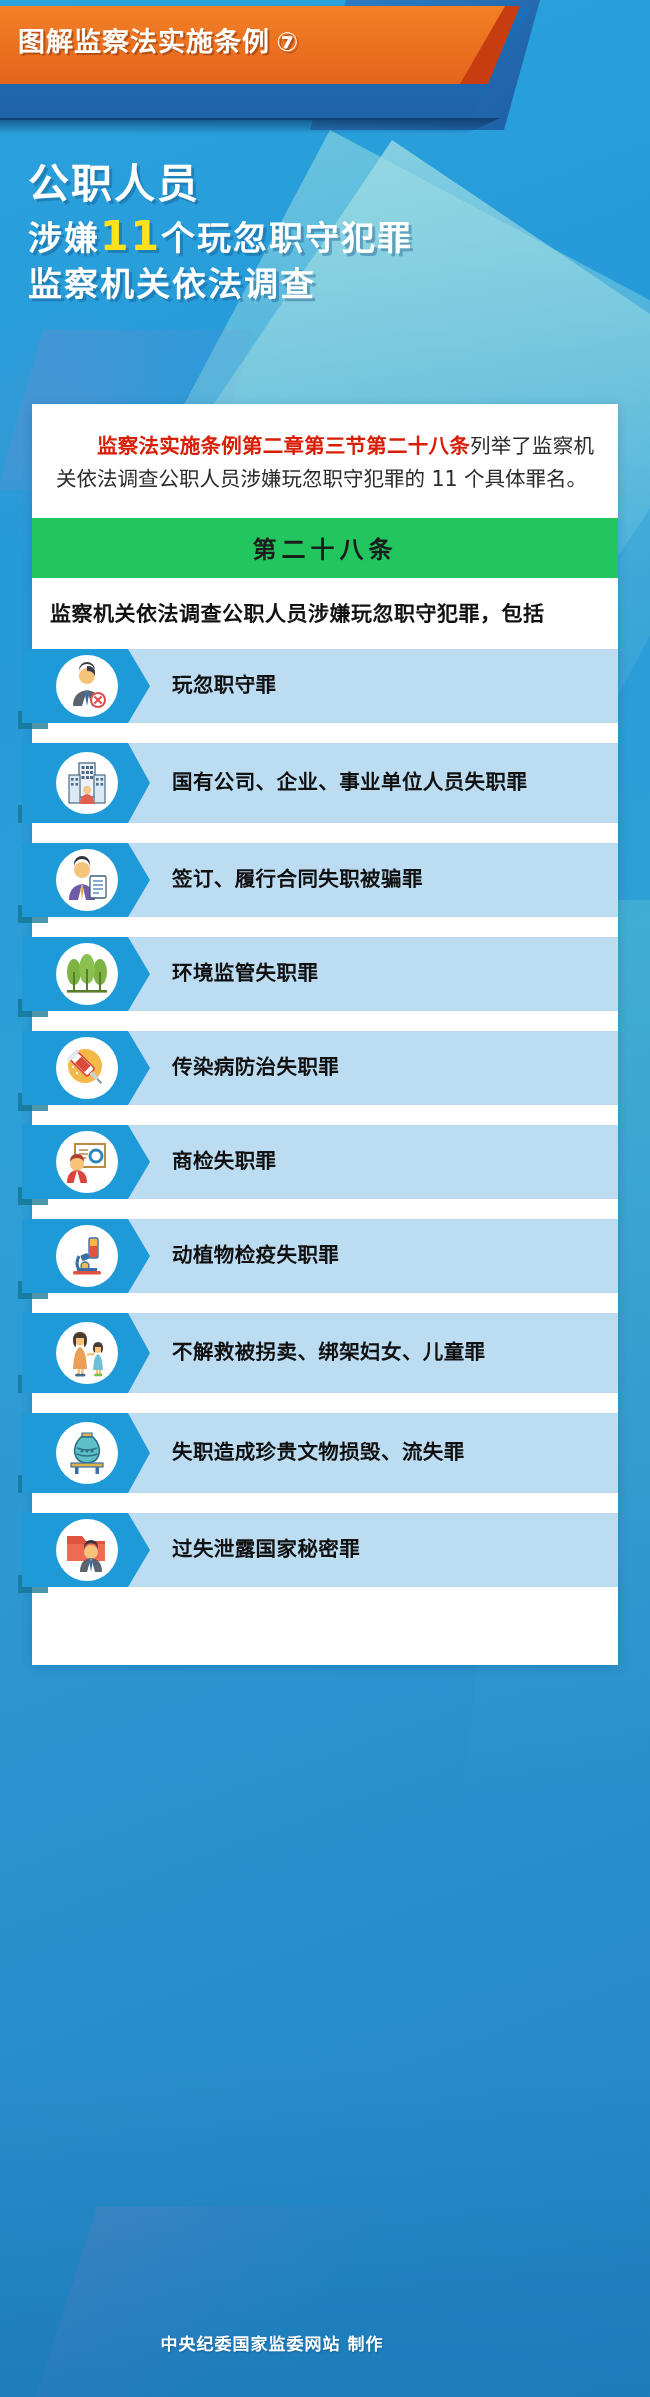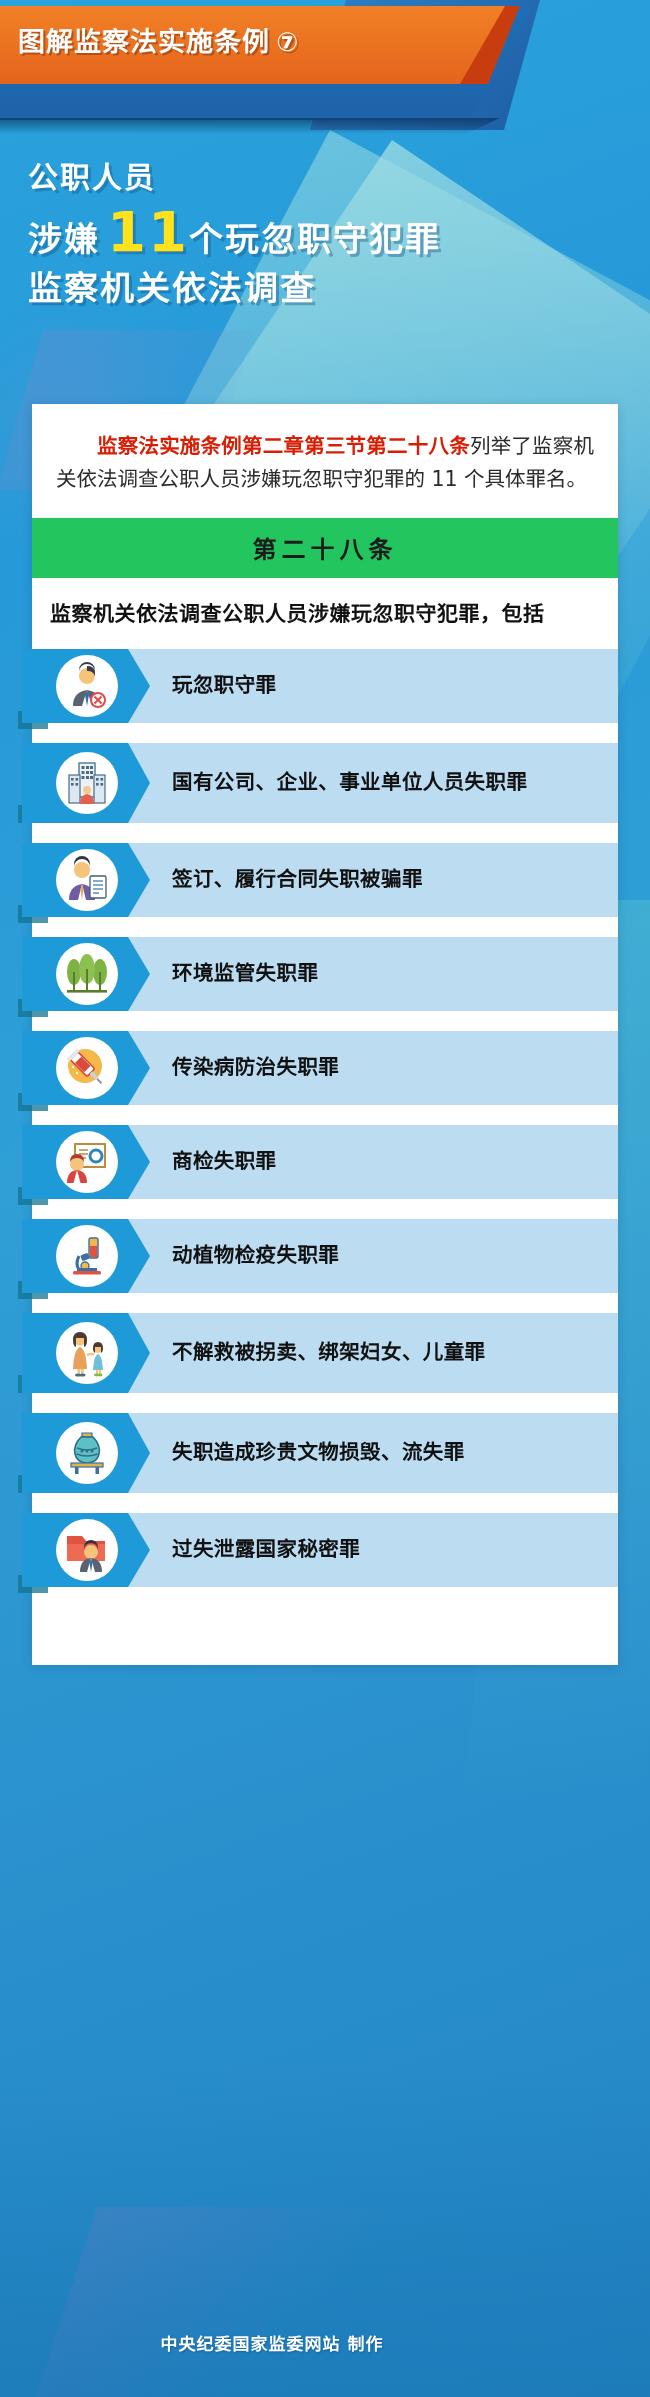--- a/index.html
+++ b/index.html
@@ -94,24 +94,24 @@
 
   
   .headline{position:absolute;left:28px;top:160px;width:560px;}
   .hl{
     font-family:"DejaVu Sans","Liberation Sans",sans-serif;
     font-weight:700;color:#ffffff;
     letter-spacing:2px;line-height:1.18;
     text-shadow:3px 3px 0 rgba(20,80,130,.38);
     white-space:nowrap;
   }
-  .hl1{font-size:30px;}
+  .hl1{font-size:41px;}
   .hl2{font-size:34px;margin-top:4px;}
   .hl3{font-size:34px;margin-top:3px;}
-  .hl-accent{color:#ffe11c;font-size:56px;margin-left:7px;}
+  .hl-accent{color:#ffe11c;font-size:41px;}
 
   
   .card{
     position:absolute;left:32px;top:404px;width:586px;
     background:#ffffff;
     box-shadow:0 2px 10px rgba(10,60,100,.20);
   }
   .card-inner-pad{padding:26px 24px 0 24px;}
   .intro{
     font-family:"DejaVu Sans","Liberation Sans",sans-serif;

